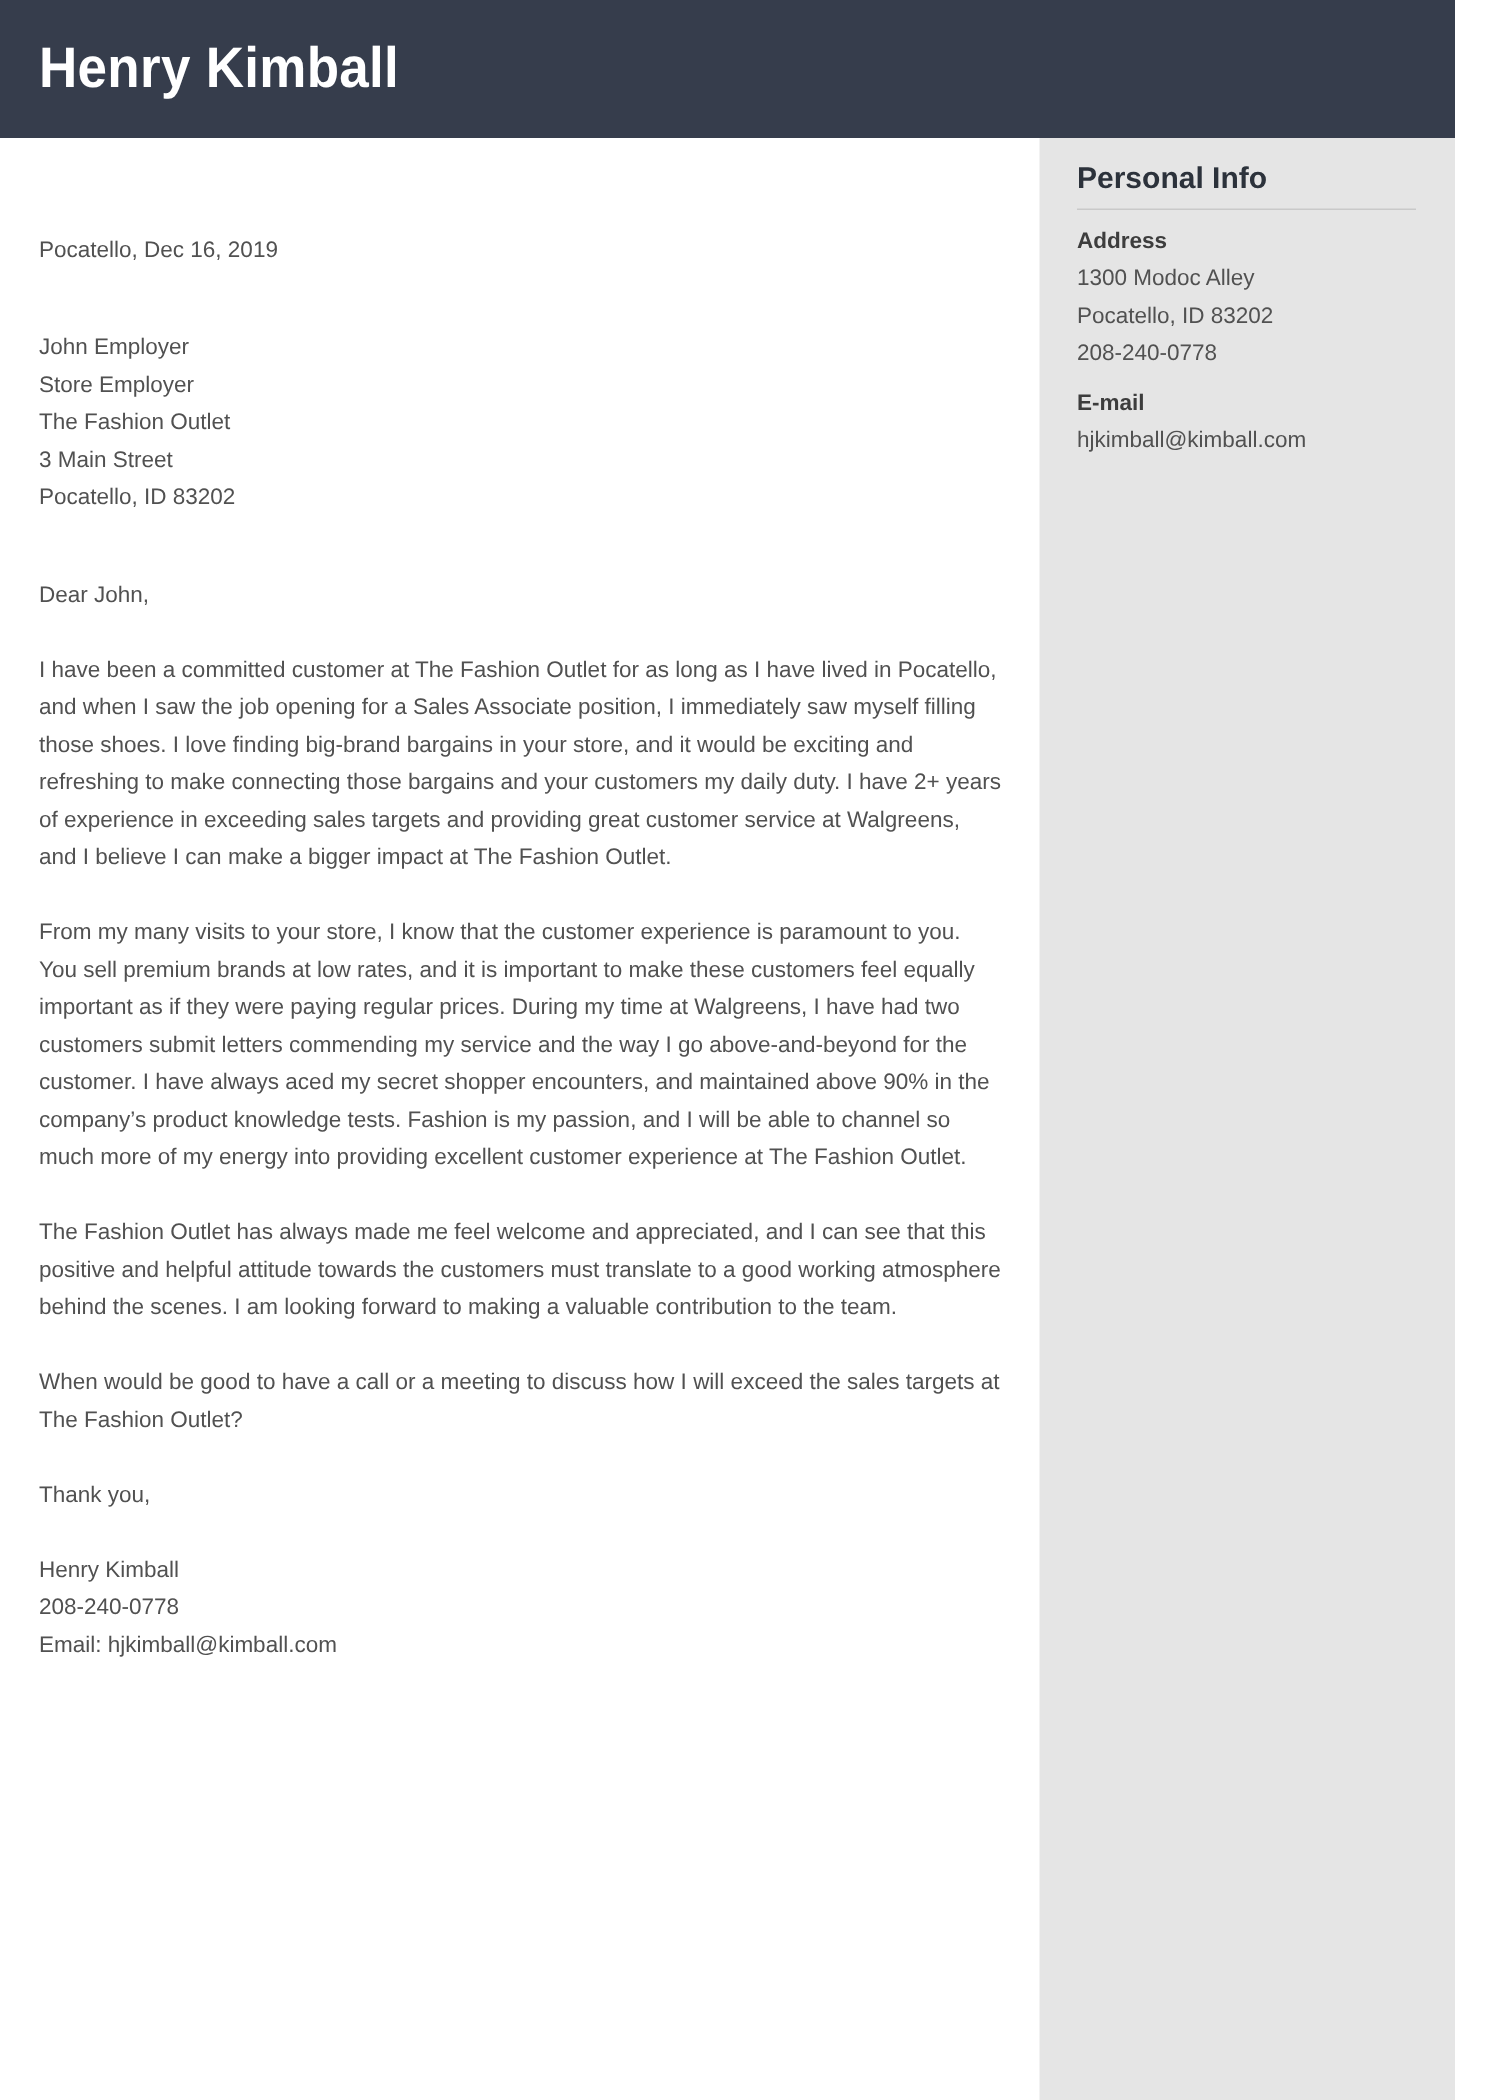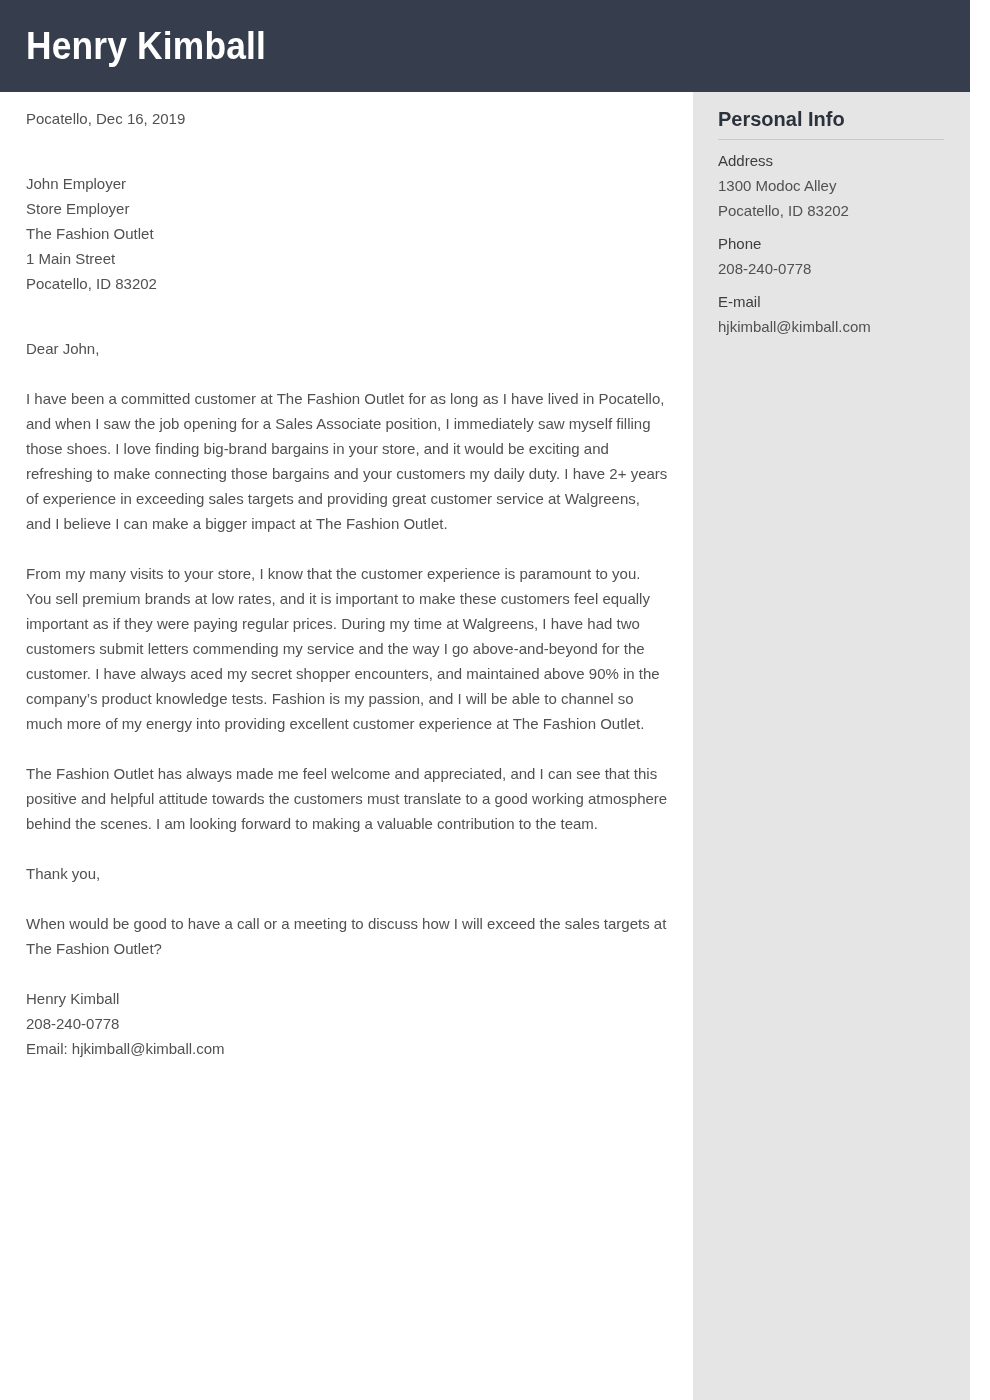--- a/index.html
+++ b/index.html
@@ -29,20 +29,21 @@
     white-space: nowrap;
   }
   .content { flex: 1; display: flex; align-items: stretch; }
   .main {
     width: 693px; flex: 0 0 693px;
     background: #ffffff;
     padding: 14px 25px 0 26px;
     color: #515151;
     font-size: 15px;
     line-height: 25px;
+    margin-top: 48px;
   }
   .main .date-line { margin-bottom: 40px; }
   .main .recipient-block { margin-bottom: 40px; }
   .main .salutation { margin-bottom: 25px; }
   .main p.para { margin-bottom: 25px; }
   .sidebar {
     flex: 1;
     background: #e5e5e5;
     padding: 14px 26px 0 25px;
     color: #515151;
@@ -51,21 +52,21 @@
   }
   .sidebar .sidebar-title {
     color: #2c323b;
     font-size: 20px;
     font-weight: bold;
     line-height: 26px;
     padding-bottom: 7px;
     border-bottom: 1px solid #c9c9c9;
   }
   .sidebar .section-label {
-    font-weight: normal;
+    font-weight: bold;
     color: #3d3d3d;
     margin-top: 8px;
   }
   .sidebar .section:first-of-type .section-label { margin-top: 11px; }
 </style>
 </head>
 <body>
 
 <div class="page">
 
@@ -75,51 +76,50 @@
 
   <div class="content">
 
     <div class="main">
       <div class="date-line">Pocatello, Dec 16, 2019</div>
 
       <div class="recipient-block">
         <div>John Employer</div>
         <div>Store Employer</div>
         <div>The Fashion Outlet</div>
-        <div>1 Main Street</div>
+        <div>3 Main Street</div>
         <div>Pocatello, ID 83202</div>
       </div>
 
       <div class="salutation">Dear John,</div>
 
       <p class="para">I have been a committed customer at The Fashion Outlet for as long as I have lived in Pocatello, and when I saw the job opening for a Sales Associate position, I immediately saw myself filling those shoes. I love finding big-brand bargains in your store, and it would be exciting and refreshing to make connecting those bargains and your customers my daily duty. I have 2+ years of experience in exceeding sales targets and providing great customer service at Walgreens, and I believe I can make a bigger impact at The Fashion Outlet.</p>
       <p class="para">From my many visits to your store, I know that the customer experience is paramount to you. You sell premium brands at low rates, and it is important to make these customers feel equally important as if they were paying regular prices. During my time at Walgreens, I have had two customers submit letters commending my service and the way I go above-and-beyond for the customer. I have always aced my secret shopper encounters, and maintained above 90% in the company’s product knowledge tests. Fashion is my passion, and I will be able to channel so much more of my energy into providing excellent customer experience at The Fashion Outlet.</p>
       <p class="para">The Fashion Outlet has always made me feel welcome and appreciated, and I can see that this positive and helpful attitude towards the customers must translate to a good working atmosphere behind the scenes. I am looking forward to making a valuable contribution to the team.</p>
+      <p class="para">When would be good to have a call or a meeting to discuss how I will exceed the sales targets at The Fashion Outlet?</p>
+
       <p class="para">Thank you,</p>
-
-      <p class="para">When would be good to have a call or a meeting to discuss how I will exceed the sales targets at The Fashion Outlet?</p>
 
       <div class="signature-block">
         <div>Henry Kimball</div>
         <div>208-240-0778</div>
         <div>Email: hjkimball@kimball.com</div>
       </div>
     </div>
 
     <div class="sidebar">
       <div class="sidebar-title">Personal Info</div>
 
       <div class="section">
         <div class="section-label">Address</div>
         <div>1300 Modoc Alley</div>
         <div>Pocatello, ID 83202</div>
       </div>
 
       <div class="section">
-        <div class="section-label">Phone</div>
         <div>208-240-0778</div>
       </div>
 
       <div class="section">
         <div class="section-label">E-mail</div>
         <div>hjkimball@kimball.com</div>
       </div>
     </div>
 
   </div>

